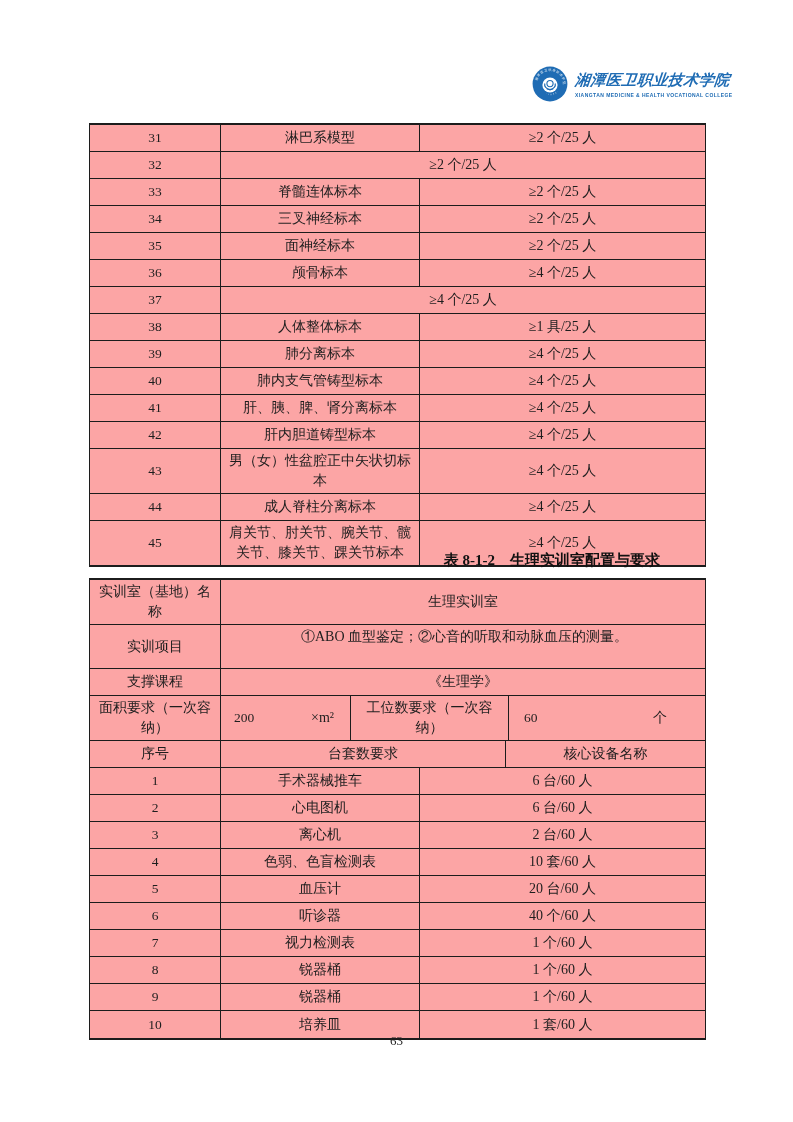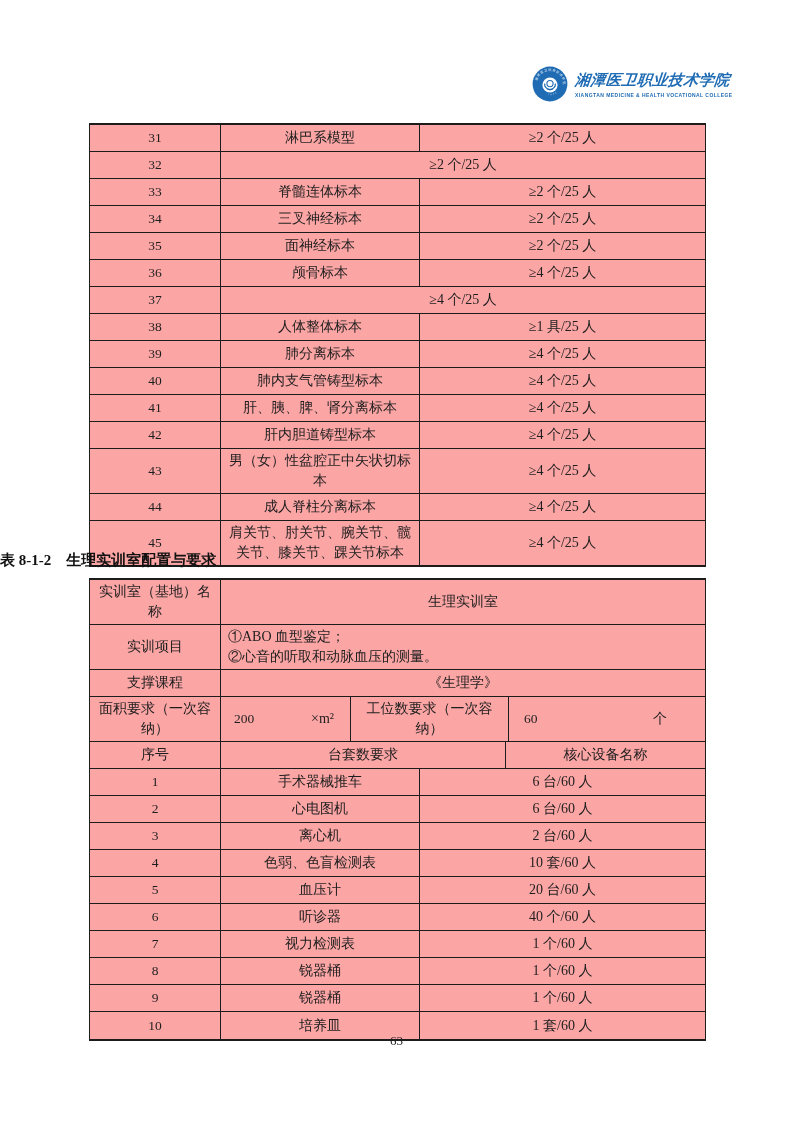--- a/index.html
+++ b/index.html
@@ -43,28 +43,28 @@
   .cell:last-child{border-right:none;}
   .c1{width:131px;flex:0 0 131px;}
   .c2{width:199px;flex:0 0 199px;}
   .c130{width:130px;flex:0 0 130px;}
   .c158{width:158px;flex:0 0 158px;}
   .cfill{flex:1 1 auto;}
   .h27{min-height:27px;}
   .h28{min-height:28px;}
   .h44{min-height:44px;}
   .left{justify-content:flex-start;text-align:left;}
-  .col{flex-direction:column;align-items:flex-start;justify-content:center;padding-left:7px;}
+  .col{align-items:flex-start;justify-content:center;padding-left:7px;}
   .spread{justify-content:space-between;}
   .pad-area{padding:0 16px 0 13px;}
   .pad-station{padding:0 38px 0 15px;}
   .num{font-size:13.5px;}
   
   .tbl-title{
-    position:absolute;left:0;top:551px;width:660px;text-align:left;
+    position:absolute;left:0;top:551px;width:660px;text-align:right;
     font-weight:700;font-size:15px;color:#111;
   }
   .pageno{
     position:absolute;left:0;top:1033px;width:793px;text-align:center;
     font-size:13px;color:#222;
   }
 </style>
 </head>
 <body>
 

